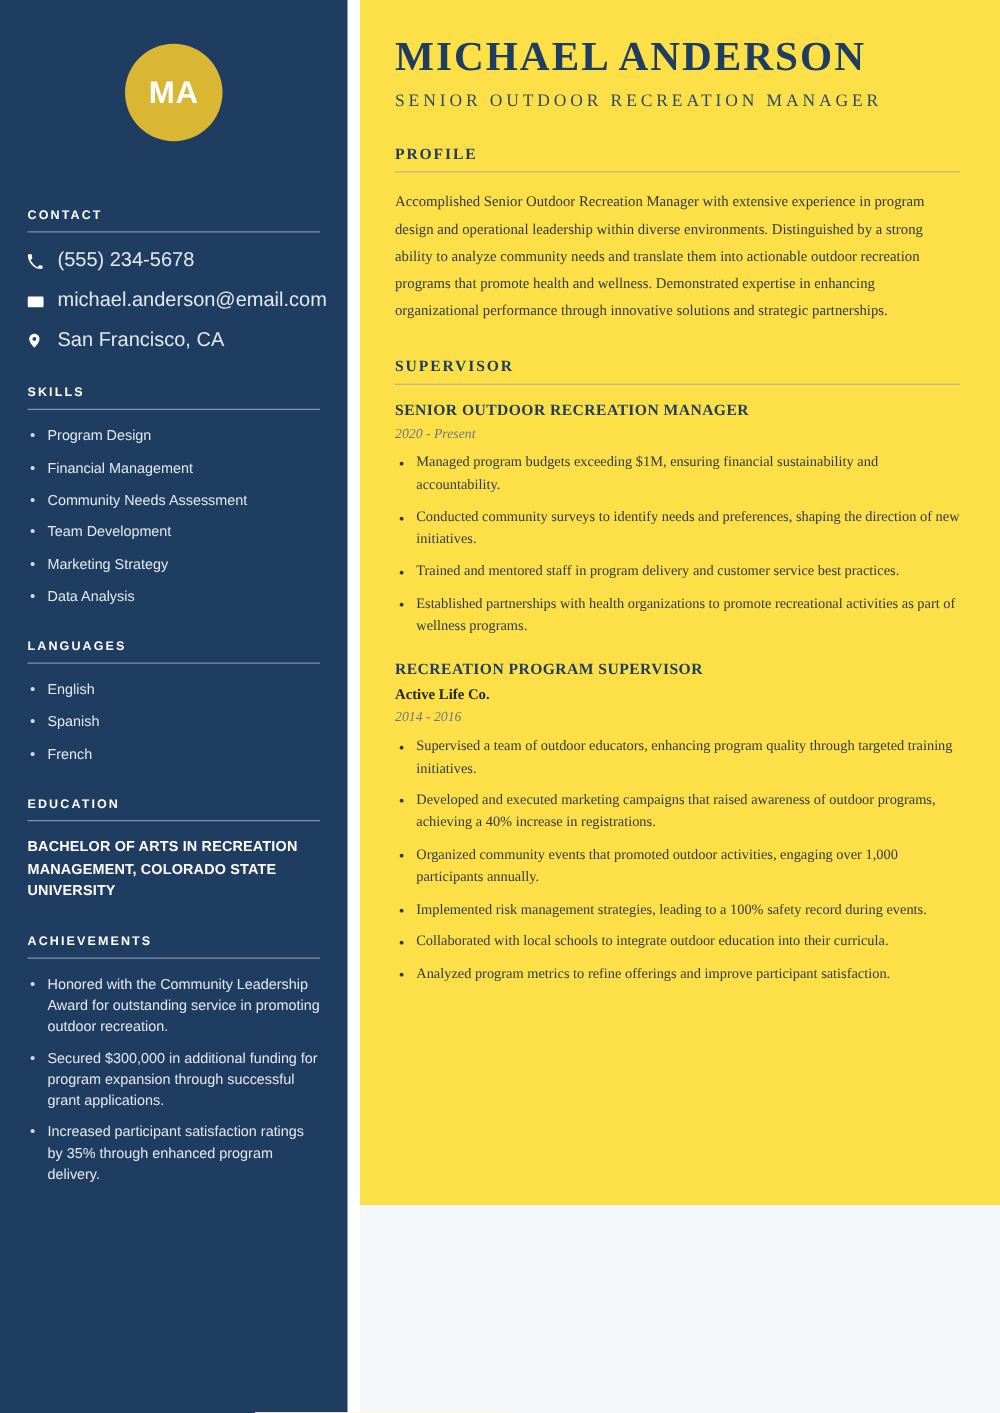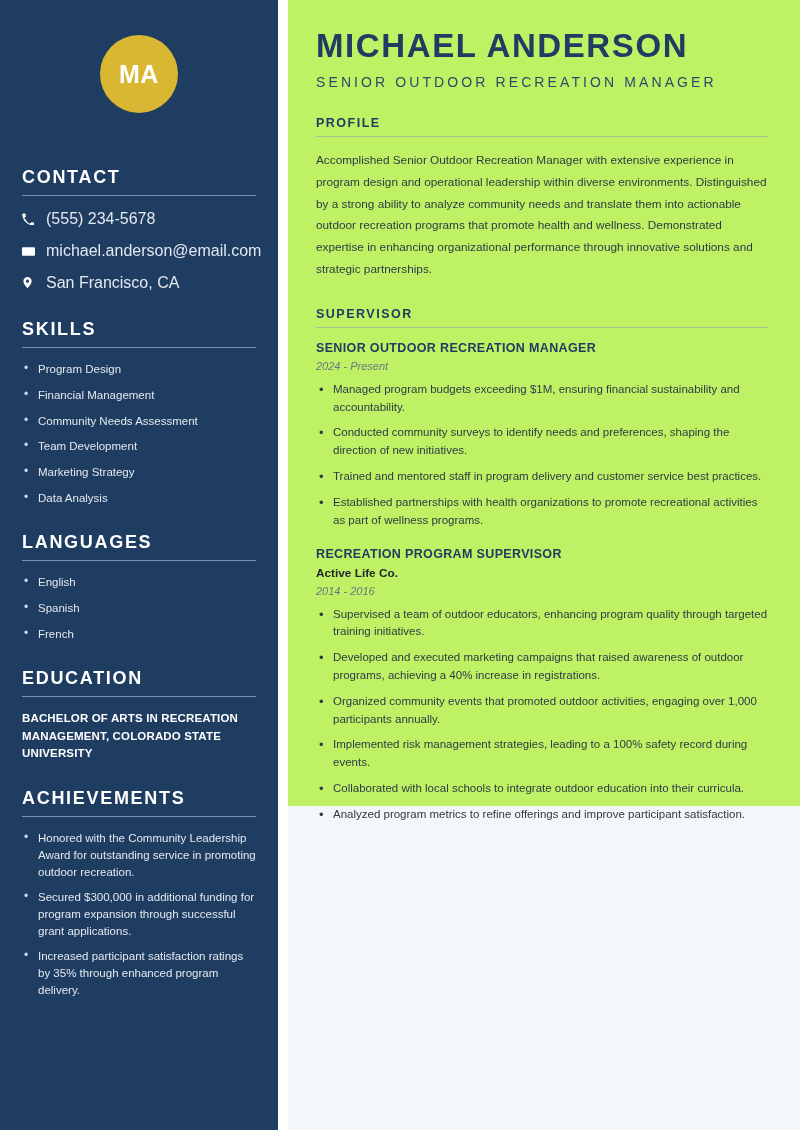--- a/index.html
+++ b/index.html
@@ -53,21 +53,21 @@
     justify-content: center;
     color: #ffffff;
     font-size: 25px;
     font-weight: bold;
     letter-spacing: 0.5px;
   }
 
   .side-section { margin-bottom: 26px; }
 
   .side-heading {
-    font-size: 18px;
+    font-size: 10px;
     font-weight: bold;
     letter-spacing: 1.7px;
     color: #ffffff;
     padding-bottom: 7px;
   }
 
   .side-rule {
     height: 1px;
     background: #9fb2c8;
     opacity: 0.75;
@@ -129,23 +129,24 @@
   .gap-strip {
     width: 10px;
     min-width: 10px;
     height: 1130px;
     background: #ffffff;
   }
 
   
   .main {
     flex: 1;
-    height: 806px;
-    background: #bef264;
+    height: 964px;
+    background: #fde047;
     padding: 28px 32px 0 28px;
+    font-family: Liberation Serif, serif;
   }
 
   .name {
     font-size: 33px;
     font-weight: bold;
     letter-spacing: 1.6px;
     color: #1f3c61;
     line-height: 1.12;
   }
 
@@ -320,21 +321,21 @@
       <div class="main-rule"></div>
       <p class="profile-text">Accomplished Senior Outdoor Recreation Manager with extensive experience in program design and operational leadership within diverse environments. Distinguished by a strong ability to analyze community needs and translate them into actionable outdoor recreation programs that promote health and wellness. Demonstrated expertise in enhancing organizational performance through innovative solutions and strategic partnerships.</p>
     </section>
 
     <section>
       <div class="main-heading">SUPERVISOR</div>
       <div class="main-rule"></div>
 
       <div class="exp-item">
         <div class="exp-title">SENIOR OUTDOOR RECREATION MANAGER</div>
-        <div class="exp-dates">2024 - Present</div>
+        <div class="exp-dates">2020 - Present</div>
         <ul class="exp-bullets">
           <li>Managed program budgets exceeding $1M, ensuring financial sustainability and accountability.</li>
           <li>Conducted community surveys to identify needs and preferences, shaping the direction of new initiatives.</li>
           <li>Trained and mentored staff in program delivery and customer service best practices.</li>
           <li>Established partnerships with health organizations to promote recreational activities as part of wellness programs.</li>
         </ul>
       </div>
 
       <div class="exp-item">
         <div class="exp-title">RECREATION PROGRAM SUPERVISOR</div>

